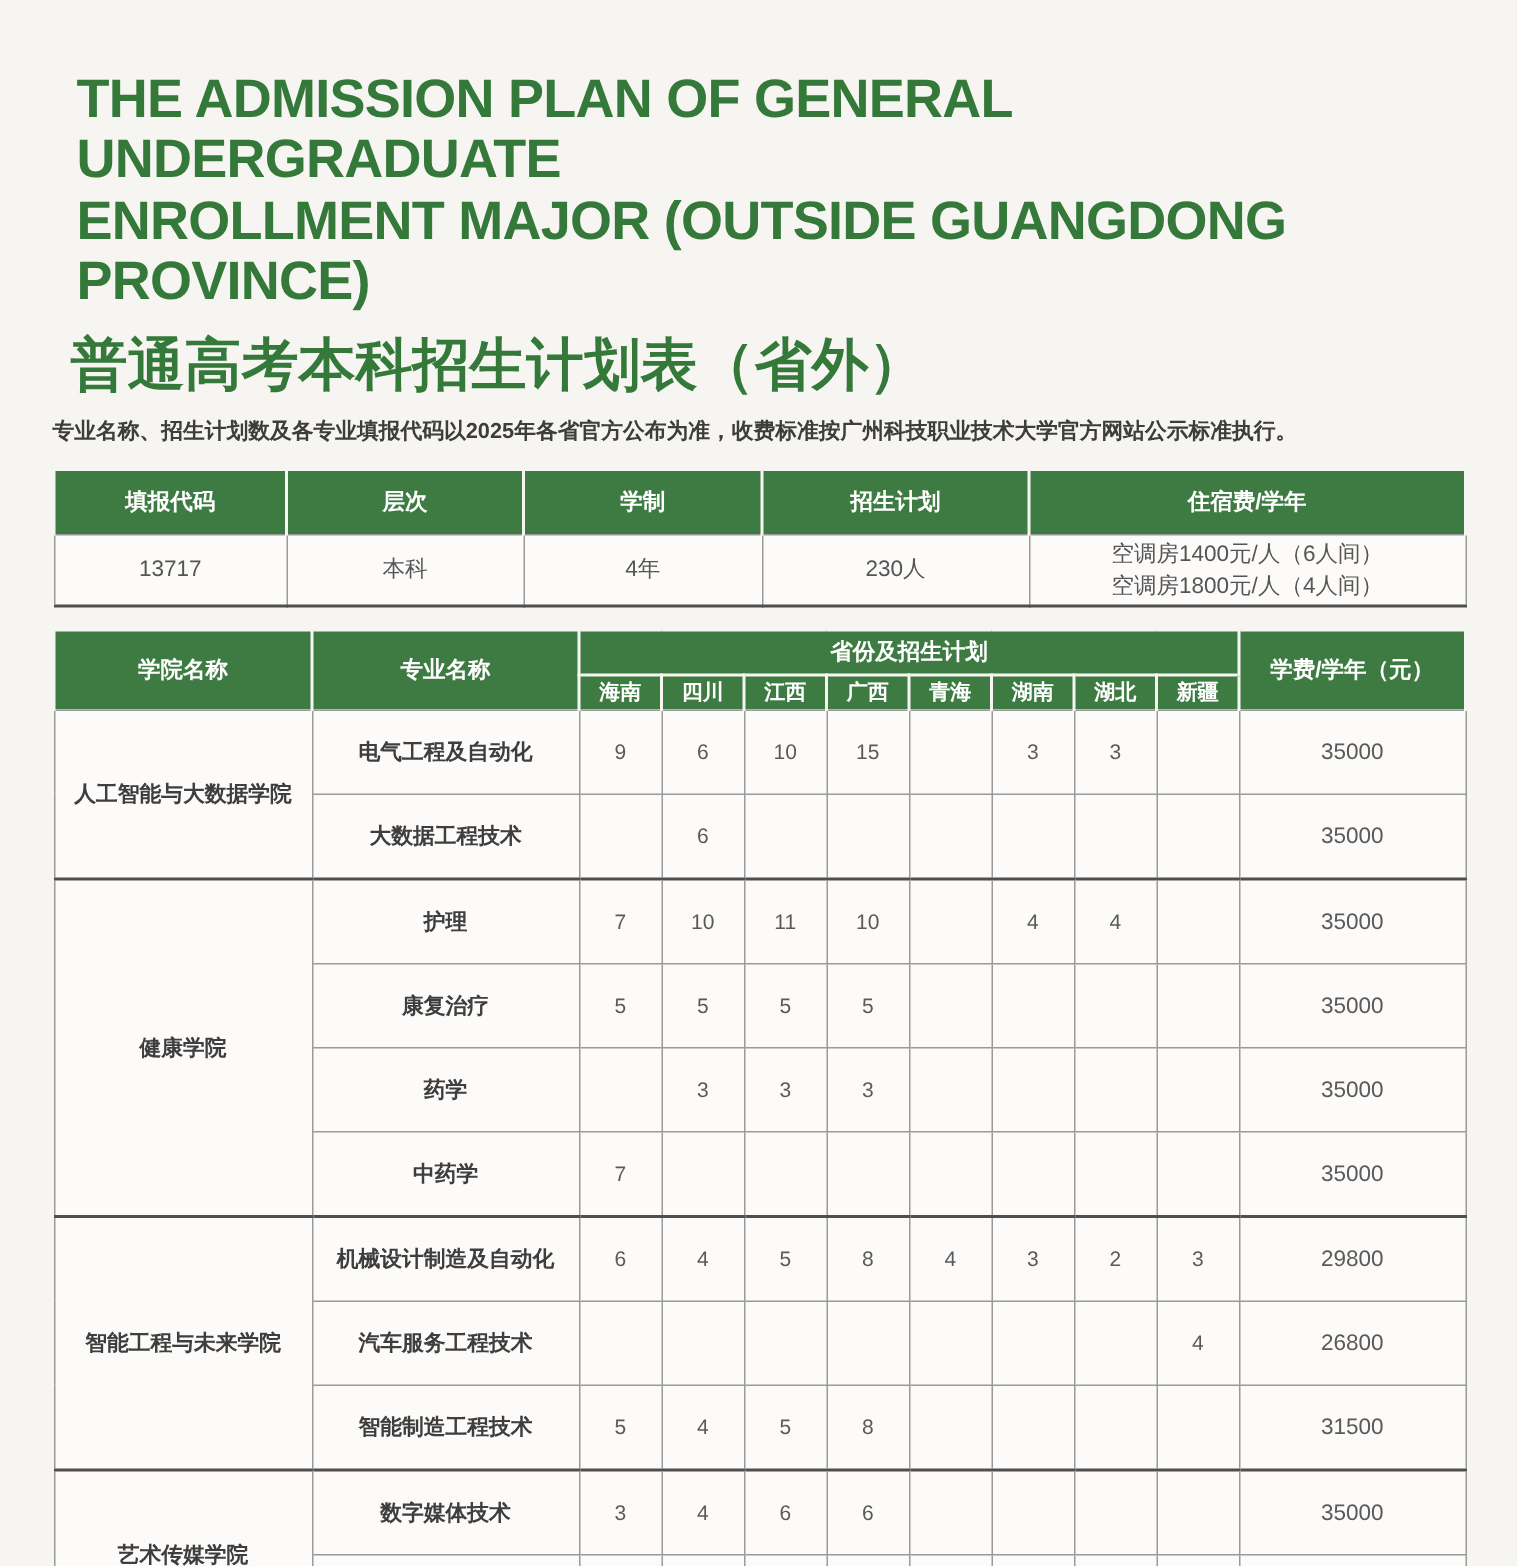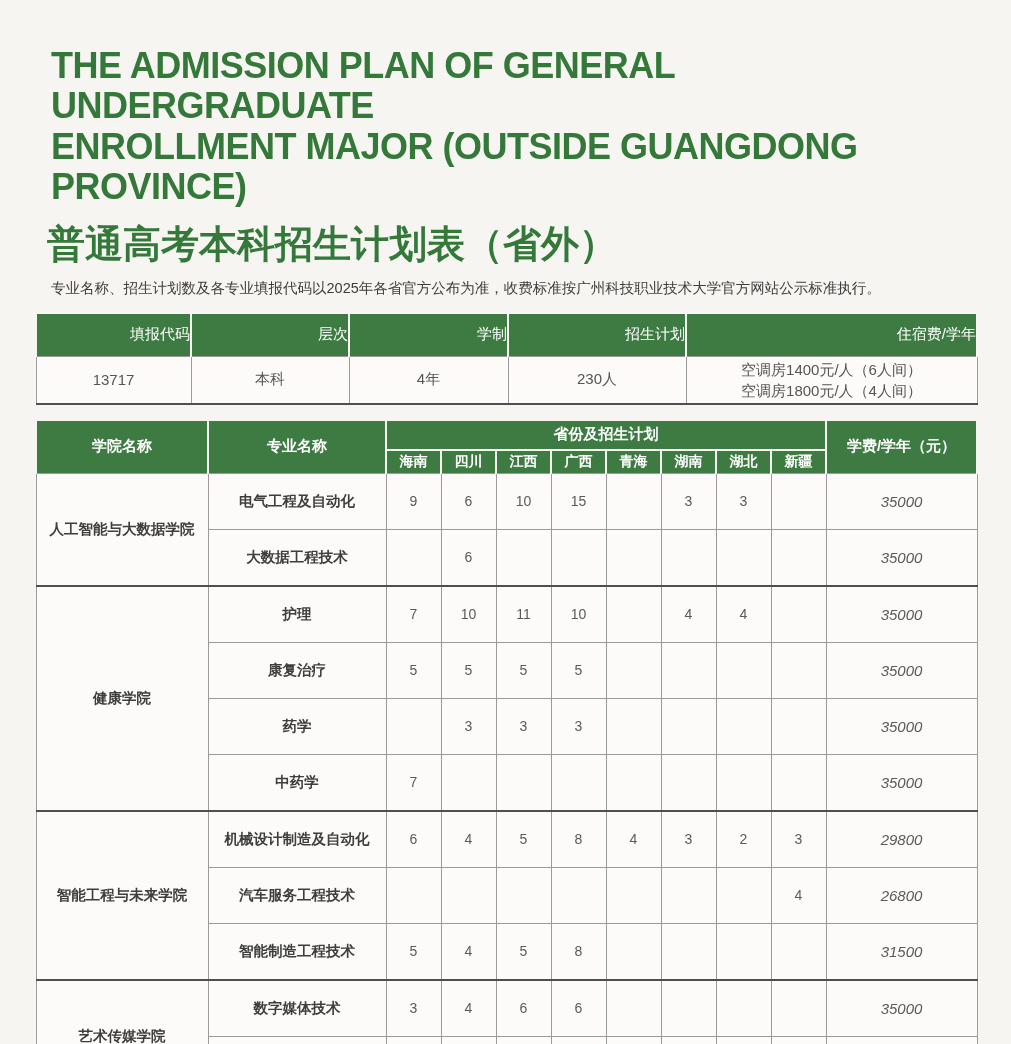--- a/index.html
+++ b/index.html
@@ -21,31 +21,31 @@
 
   .title-en{
     margin:16px;color:var(--title-green);
     font-size:36px;font-weight:bold;line-height:1.12;letter-spacing:-0.5px;
   }
   .title-zh{
     margin:10px 0 0 12px;color:var(--title-green);
     font-size:38px;font-weight:bold;line-height:1.15;
   }
   .note{
-    margin:12px 0 0 16px;color:var(--text);
-    font-size:14.5px;font-weight:normal;line-height:1.3;
+    margin:12px 0 0 0;color:var(--text);
+    font-size:14.5px;font-weight:bold;line-height:1.3;
   }
 
   table{border-collapse:collapse;table-layout:fixed;}
   th,td{padding:0;}
 
   .summary-table{width:941px;margin-top:14px;border-bottom:2px solid var(--dark);}
   .summary-table th{
-    background:var(--green);color:#fff;font-size:15px;font-weight:normal;height:42px;
-    border:2px solid var(--pagebg);border-bottom:1px solid var(--grid);text-align:right;
+    background:var(--green);color:#fff;font-size:15px;font-weight:bold;height:42px;
+    border:2px solid var(--pagebg);border-bottom:1px solid var(--grid);text-align:center;
   }
   .summary-table td{
     background:var(--cellbg);height:46px;text-align:center;vertical-align:middle;
     font-size:15px;color:#555;border:1px solid var(--grid);
   }
   .accom-line{line-height:21px;font-size:15px;color:#555;text-align:center;}
 
   .plan-table{width:941px;margin-top:14px;border-bottom:2px solid var(--dark);}
   .plan-table thead th{
     background:var(--green);color:#fff;font-weight:bold;text-align:center;
@@ -55,21 +55,21 @@
   .plan-table thead th.span-both{height:50px;}
   .plan-table thead tr.head-prov th{height:22px;font-size:14px;}
   .plan-table tbody td{
     background:var(--cellbg);height:55px;text-align:center;vertical-align:middle;
     border:1px solid var(--grid);font-size:14px;color:#5a5a5a;
   }
   .plan-table tbody td.college-cell,
   .plan-table tbody td.major-cell{
     font-size:14.5px;color:#3e3e3e;font-weight:bold;
   }
-  .plan-table tbody td.tuition-cell{font-size:15px;font-style:italic;}
+  .plan-table tbody td.tuition-cell{font-size:15px;}
   .plan-table tbody tr.group-start td{border-top:2px solid var(--dark);}
 </style>
 </head>
 <body>
 
 <div class="page">
 
   <h1 class="title-en">
     <span>THE ADMISSION PLAN OF GENERAL UNDERGRADUATE</span><br>
     <span>ENROLLMENT MAJOR (OUTSIDE GUANGDONG PROVINCE)</span>

